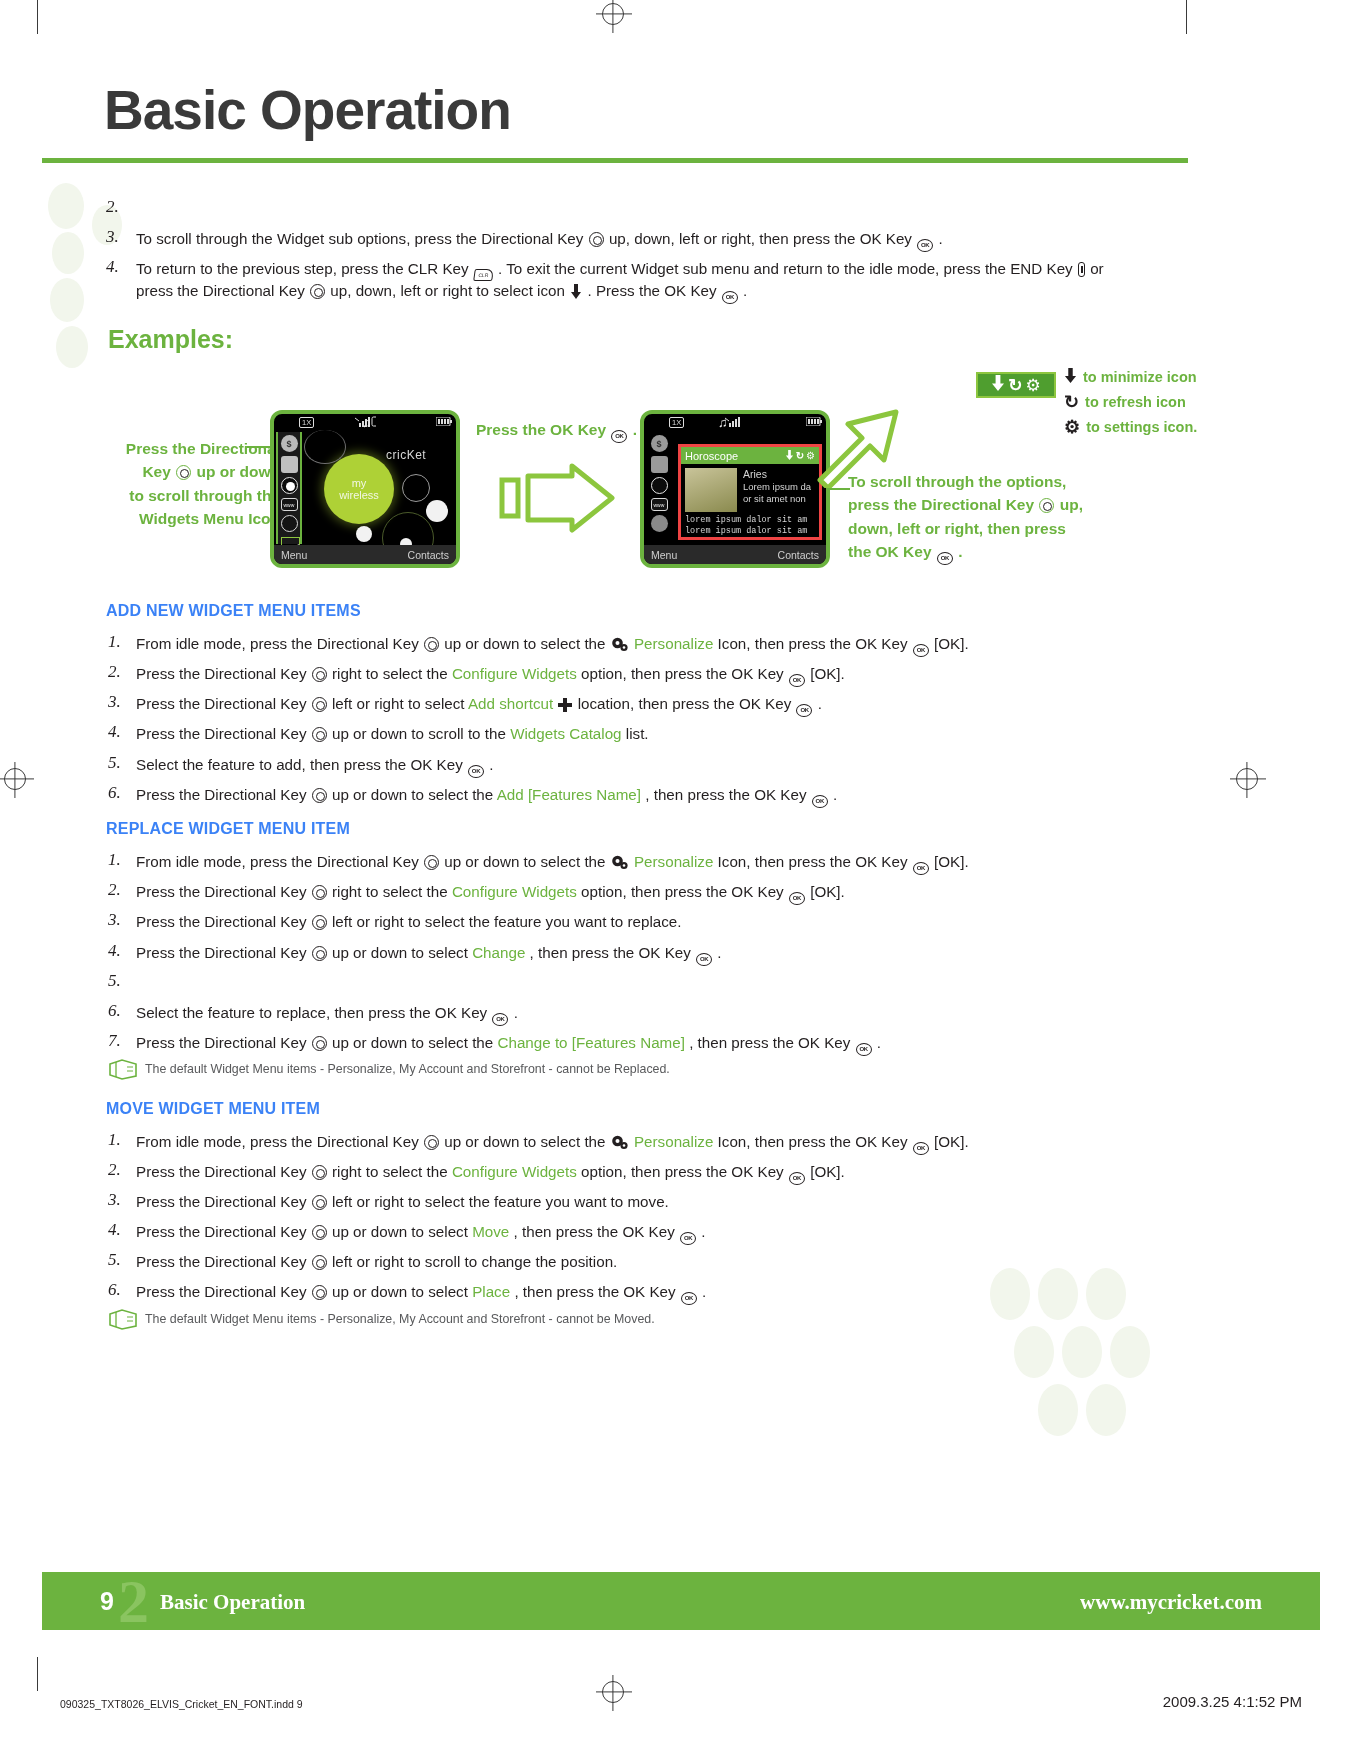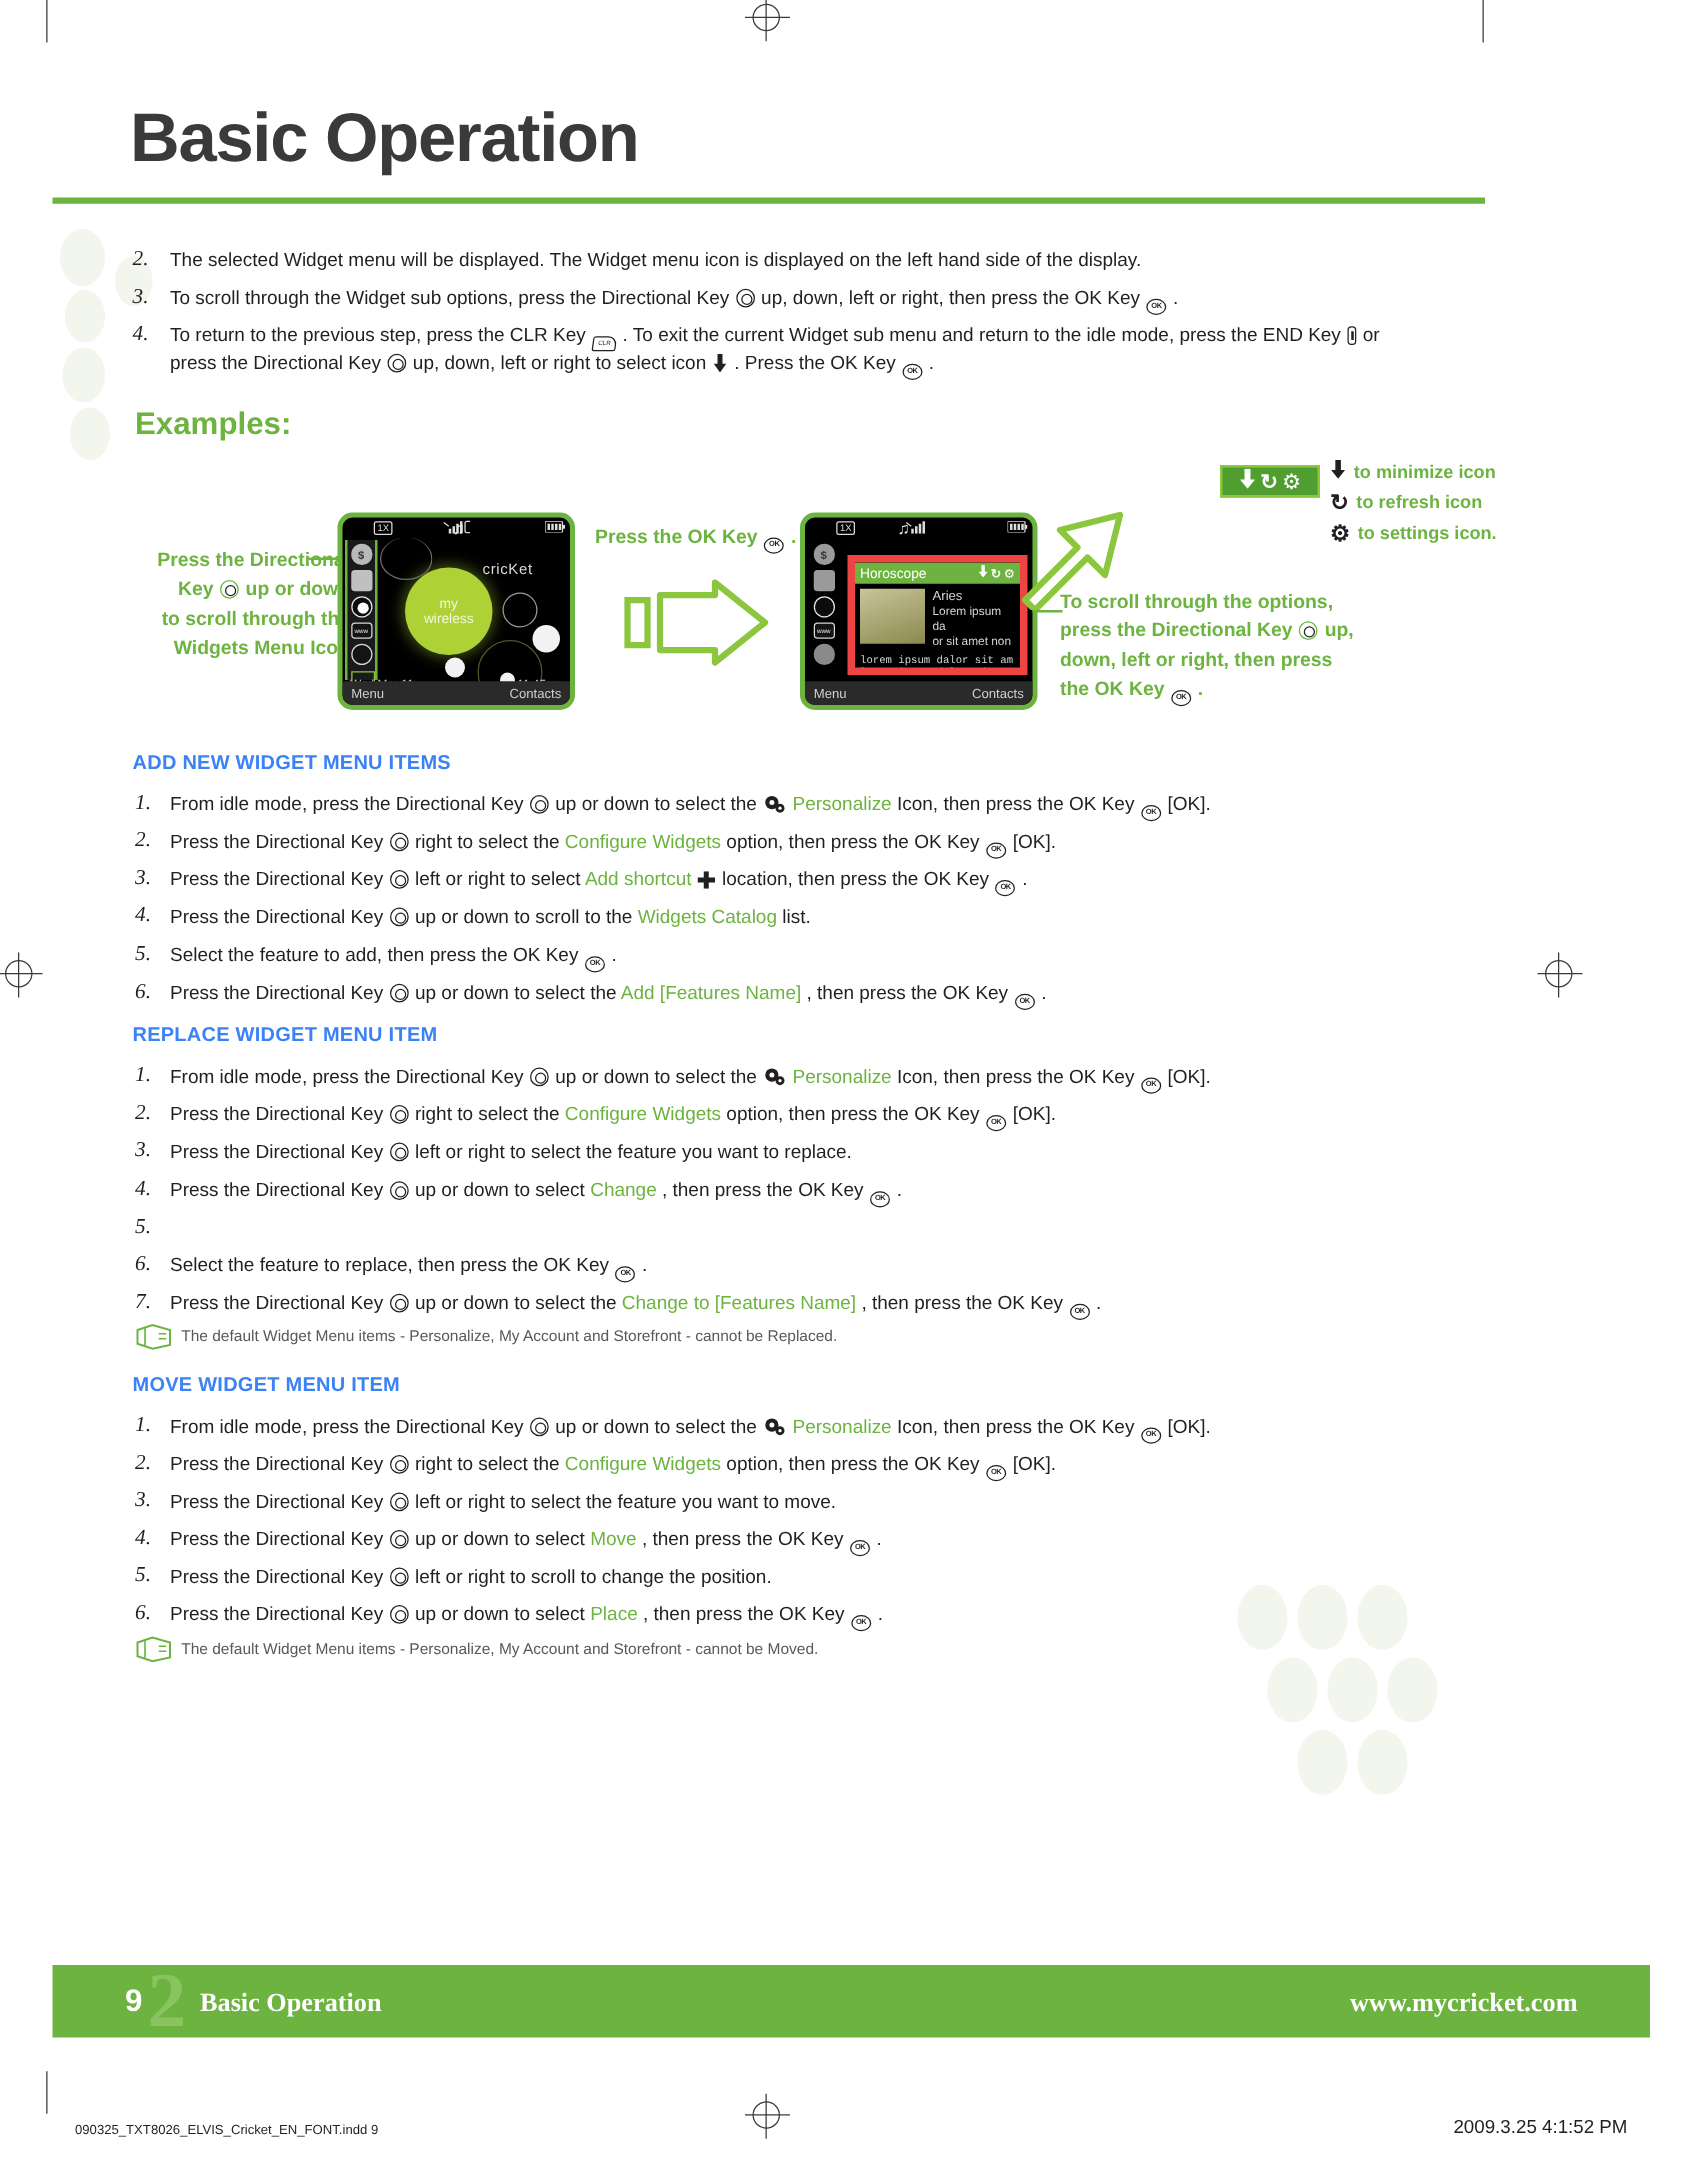--- a/index.html
+++ b/index.html
@@ -144,21 +144,21 @@
   .ring { position:absolute; border-radius:50%; border:1.4px solid #9a9a9a; }
   .ring.dim { border-color:#4a5a2a; }
   .wht-ball { position:absolute; border-radius:50%; background:#f2f2f2; }
   .date-line{
     position:absolute; color:#cfcfcf; font-size:9.5px; left:0; right:0;
     display:flex; justify-content:space-between; padding:0 6px;
   }
 
   
   .horo {
-    position:absolute; border:6px solid #ef4444; background:#000;
+    position:absolute; border:3px solid #ef4444; background:#000;
     overflow:hidden;
   }
   .horo-bar{
     height:17px; background:#6cb33f; color:#fff; font-size:11px;
     display:flex; align-items:center; justify-content:space-between;
     padding:0 4px;
   }
   .horo-body{ padding:4px; color:#d5d5d5; font-size:9.5px; line-height:1.25; }
   .horo-thumb{
     width:52px; height:44px; background:linear-gradient(160deg,#c9c49a,#8a8a4e);
@@ -234,23 +234,20 @@
   <div class="blob" style="left:1014px; top:1326px; width:40px; height:52px;"></div>
   <div class="blob" style="left:1062px; top:1326px; width:40px; height:52px;"></div>
   <div class="blob" style="left:1110px; top:1326px; width:40px; height:52px;"></div>
   <div class="blob" style="left:1038px; top:1384px; width:40px; height:52px;"></div>
   <div class="blob" style="left:1086px; top:1384px; width:40px; height:52px;"></div>
 
   <div class="title">Basic Operation</div>
   <div class="title-rule"></div>
 
   <div class="num" style="left:106px; top:197px;">2.</div>
-  <div class="step txt" style="left:136px; top:199px; width:1000px;">
-    <span>The selected Widget menu will be displayed. The Widget menu icon is displayed on the left hand side of the display.</span>
-  </div>
 
   <div class="num" style="left:106px; top:227px;">3.</div>
   <div class="step txt" style="left:136px; top:229px; width:1000px;">
     <span>To scroll through the Widget sub options, press the Directional Key</span>
     <span class="k k-dir"></span>
     <span>up, down, left or right, then press the OK Key</span>
     <span class="k k-ok">OK</span>
     <span>.</span>
   </div>
 

